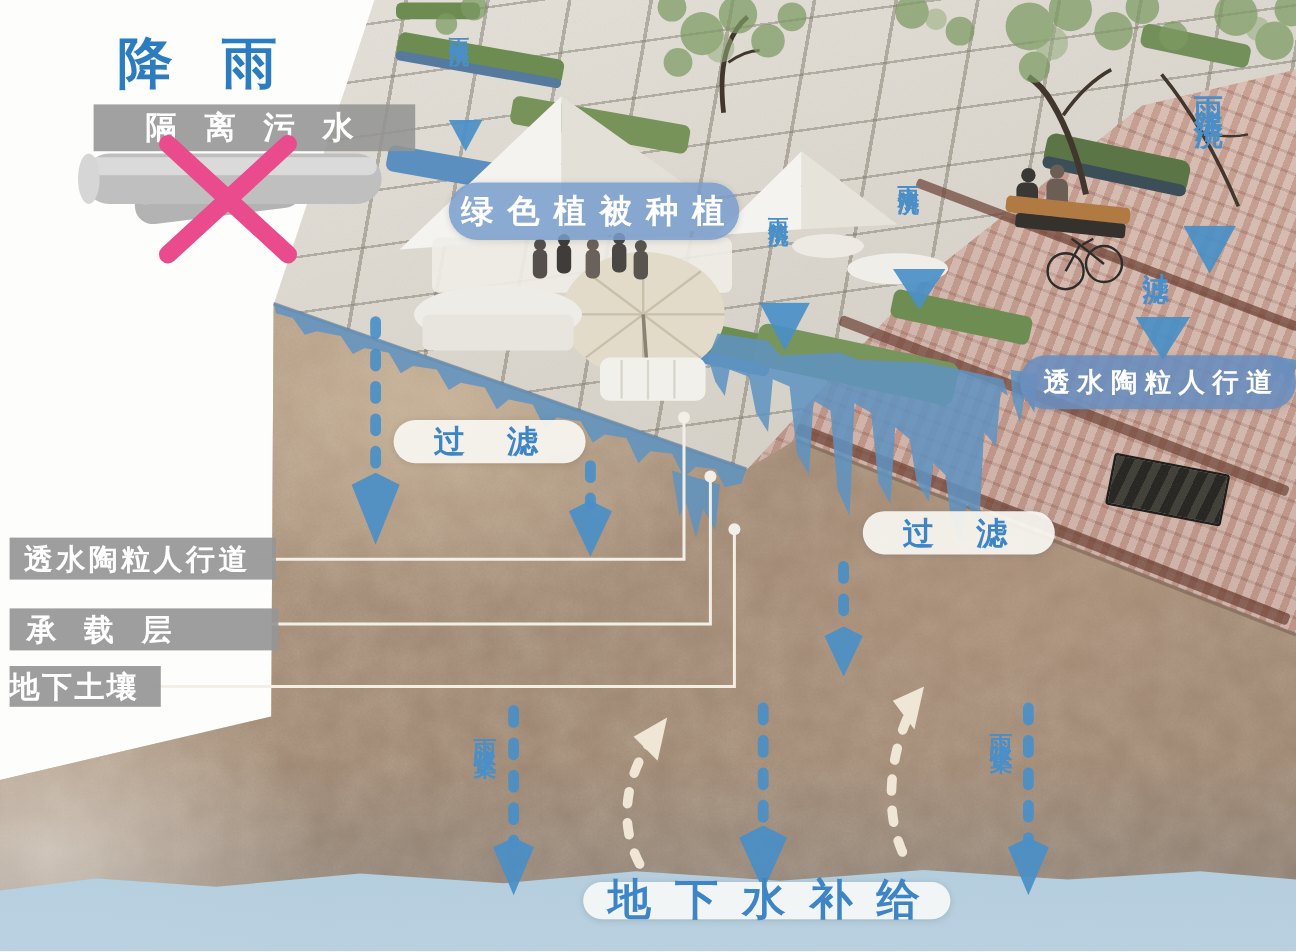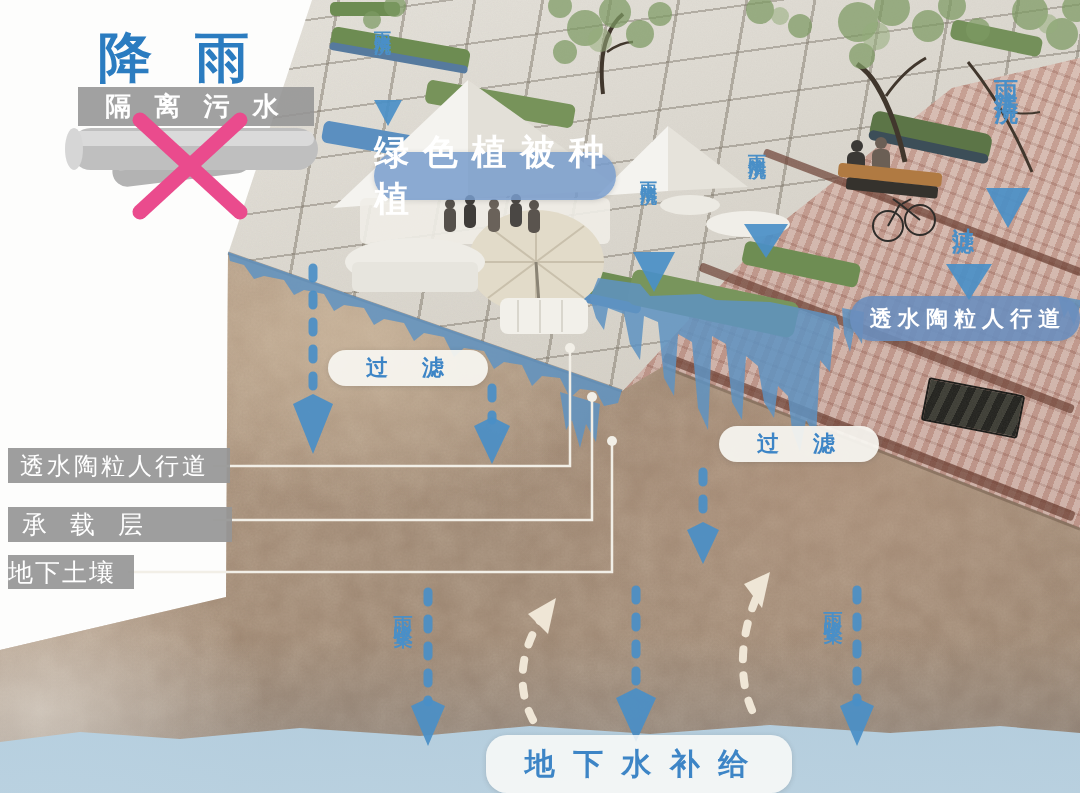--- a/index.html
+++ b/index.html
@@ -39,36 +39,36 @@
   
   .gwater{position:absolute;inset:0;
     clip-path:polygon(0 742px,80px 732px,180px 739px,300px 728px,420px 736px,530px 726px,650px 734px,770px 725px,890px 733px,1000px 726px,1080px 733px,1080px 793px,0 793px);
     background:linear-gradient(180deg,#84adca 0%,#a5c5da 55%,#bad3e3 100%);opacity:.96;}
 
   
   .pill{position:absolute;display:flex;align-items:center;justify-content:center;
         font-weight:700;border-radius:24px;box-shadow:0 1px 5px rgba(60,60,60,.18);}
   .pill-sponge{left:544px;top:26px;width:268px;height:46px;font-size:30px;letter-spacing:8px;
         color:#4c90c4;background:rgba(253,253,252,.8);border-radius:23px;}
-  .pill-green{left:374px;top:152px;width:242px;height:48px;font-size:35px;letter-spacing:2px;
+  .pill-green{left:374px;top:152px;width:242px;height:48px;font-size:27px;letter-spacing:2px;
         color:#fff;background:rgba(120,156,204,.85);}
   .pill-walkway{left:850px;top:296px;width:230px;height:45px;font-size:22px;
         color:#fff;background:rgba(106,142,190,.9);border-radius:22px;}
-  .pill-filter{width:152px;height:36px;font-size:22px;letter-spacing:14px;
+  .pill-filter{width:152px;height:36px;font-size:26px;letter-spacing:14px;
         color:#3d85c6;background:rgba(248,246,241,.93);border-radius:18px;padding-left:8px;}
-  .pill-gw{left:486px;top:735px;width:306px;height:58px;font-size:30px;letter-spacing:5px;
+  .pill-gw{left:486px;top:735px;width:306px;height:31px;font-size:36px;letter-spacing:5px;
         color:#3d85c6;background:rgba(251,251,249,.85);border-radius:21px;}
-  .bar{position:absolute;background:rgba(150,150,150,.92);color:#fff;font-weight:400;
+  .bar{position:absolute;background:rgba(150,150,150,.92);color:#fff;font-weight:700;
         display:flex;align-items:center;}
   .vtext{position:absolute;writing-mode:vertical-rl;text-orientation:upright;font-weight:700;
         color:#4a8fc7;line-height:1;}
   .tri{position:absolute;background:#4a8fc7;opacity:.92;clip-path:polygon(50% 100%,0 0,100% 0);}
-  .rainfall{position:absolute;left:98px;top:22px;font-size:54px;font-weight:700;
+  .rainfall{position:absolute;left:98px;top:22px;font-size:46px;font-weight:700;
         letter-spacing:14px;color:#2b7cc0;}
-  .iso-bar{position:absolute;left:78px;top:87px;width:236px;height:39px;
+  .iso-bar{position:absolute;left:78px;top:87px;width:268px;height:39px;
         background:rgba(148,148,148,.88);color:#fff;font-weight:700;font-size:26px;
         letter-spacing:8px;display:flex;align-items:center;justify-content:center;text-align:right;}
 </style>
 </head>
 <body>
 
 <div class="canvas">
 
   <div class="plaza">
     <div class="brick"></div>

